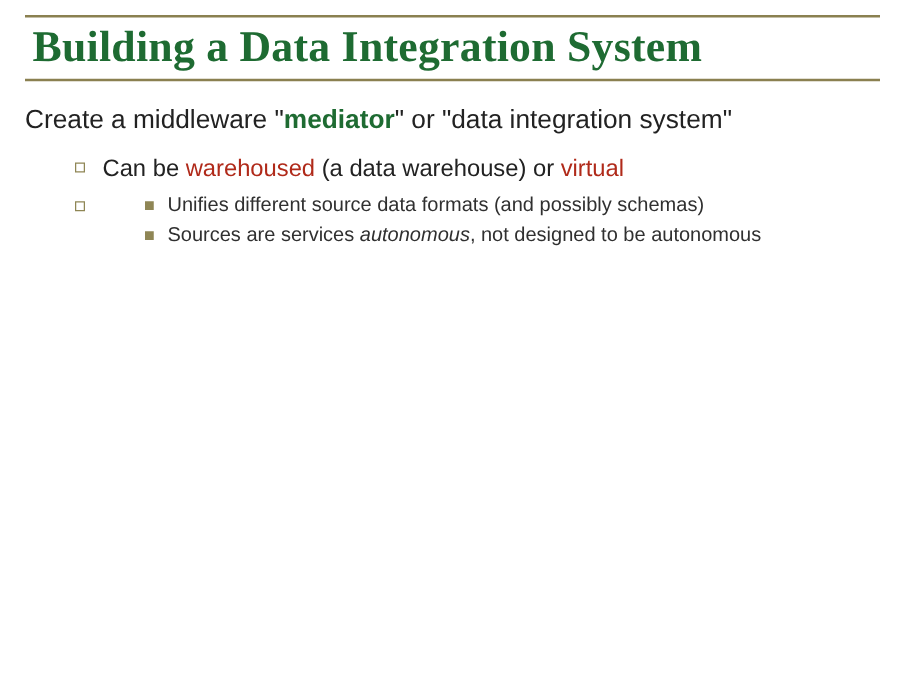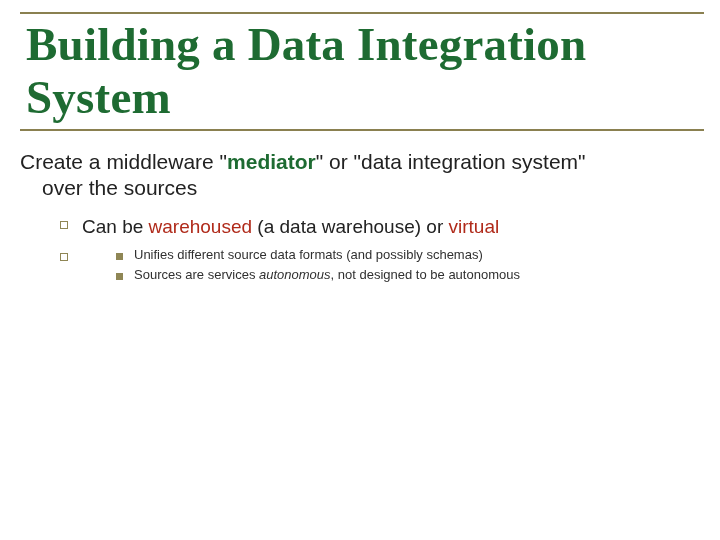--- a/index.html
+++ b/index.html
@@ -23,21 +23,21 @@
     border-top: 2px solid #8a8050;
     border-bottom: 2px solid #8a8050;
     padding: 4px 0 6px 6px;
     margin-bottom: 18px;
   }
   h1.title {
     margin: 0;
     font-family: Garamond, "Times New Roman", Georgia, serif;
     font-weight: 600;
     color: #1e6b32;
-    font-size: 47px;
+    font-size: 35px;
     line-height: 1.12;
     letter-spacing: 0.2px;
   }
   .intro {
     font-size: 21px;
     line-height: 1.22;
     margin: 0 0 14px 0;
   }
   .intro .indent2 {
     display: block;
@@ -74,21 +74,21 @@
     box-sizing: border-box;
     background: #fff;
   }
   ul.level2 {
     list-style: none;
     margin: 6px 0 10px 0;
     padding: 0 0 0 34px;
   }
   ul.level2 > li {
     position: relative;
-    font-size: 13px;
+    font-size: 16px;
     line-height: 1.32;
     margin-bottom: 3px;
     padding-left: 18px;
     color: #303030;
   }
   ul.level2 > li::before {
     content: "";
     position: absolute;
     left: 0;
     top: 7px;
@@ -104,21 +104,20 @@
 <style>li.gap::before{display:none !important;}</style></head>
 <body>
 <div class="slide">
 
   <div class="title-wrap">
     <h1 class="title">Building a Data Integration System</h1>
   </div>
 
   <p class="intro">
     <span>Create a middleware "</span><span class="hlgreen">mediator</span><span>" or "data integration system"</span>
-    <span class="indent2">over the sources</span>
   </p>
 
   <ul class="level1">
     <li>
       <span>Can be </span><span class="hlred">warehoused</span><span> (a data warehouse) or </span><span class="hlred">virtual</span>
     </li>
     <li>
       <ul class="level2">
         <li>
           <span>Unifies different source data formats (and possibly schemas)</span>

